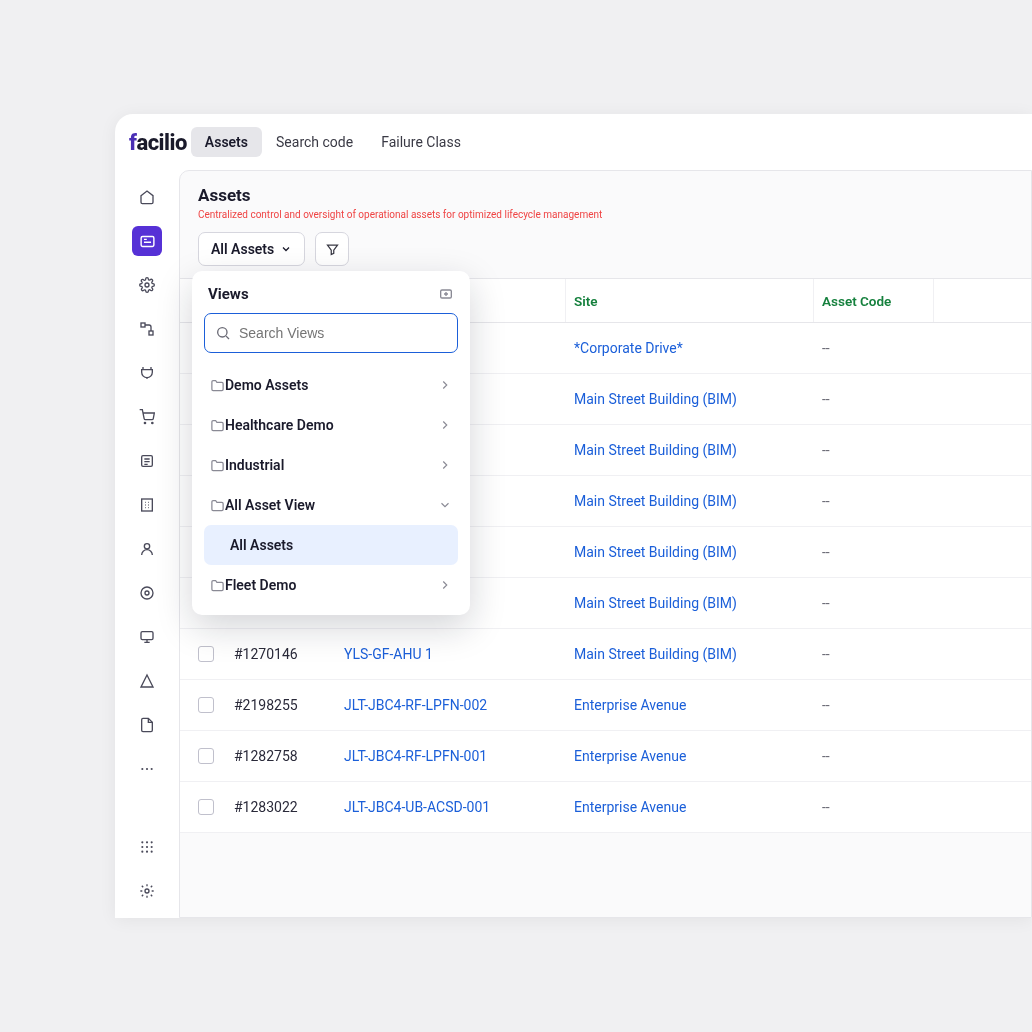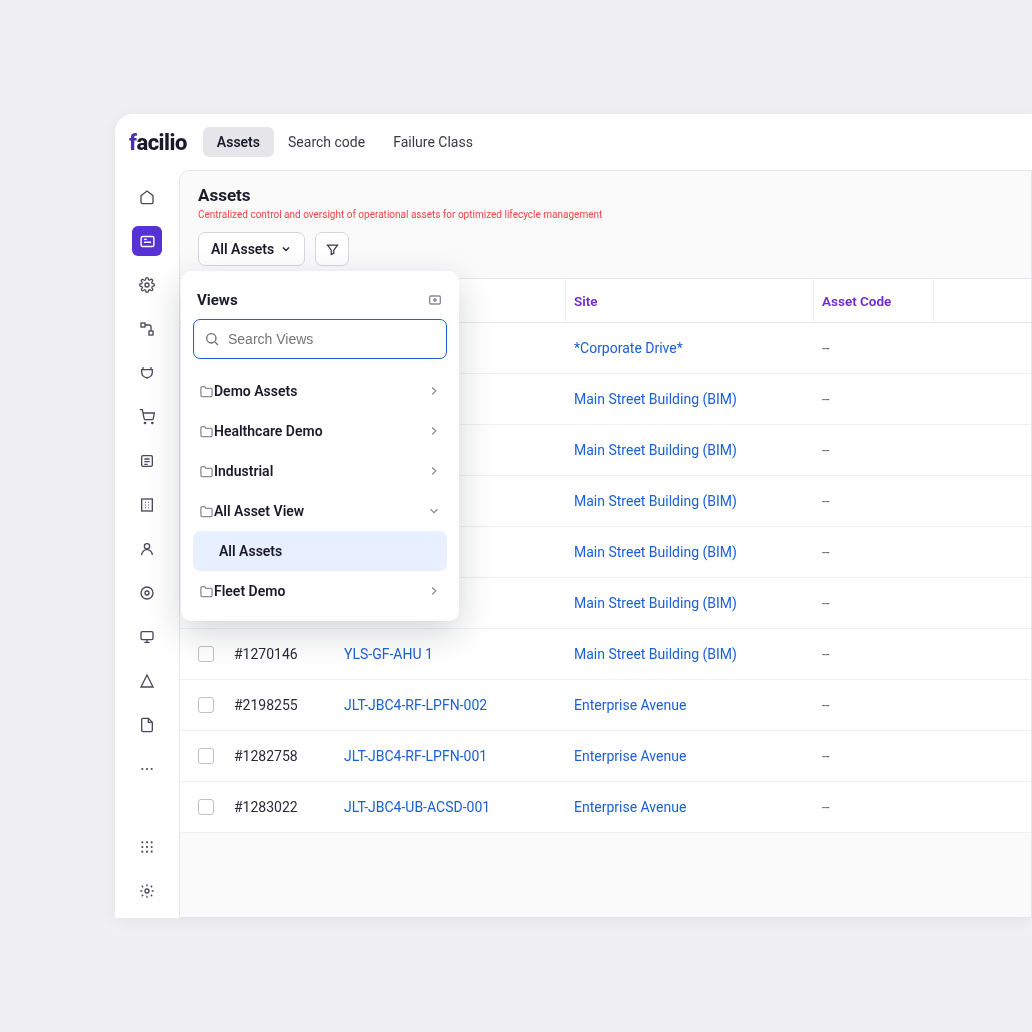--- a/index.html
+++ b/index.html
@@ -19,21 +19,21 @@
   background: #fff;
   border-radius: 18px 0 0 0;
   box-shadow: 0 2px 18px rgba(0,0,0,0.06);
   overflow: hidden;
 }
 .topbar {
   display: flex;
   align-items: center;
   height: 56px;
   padding: 0 14px;
-  gap: 16px;
+  gap: 4px;
 }
 .logo {
   font-weight: 800;
   font-size: 22px;
   letter-spacing: -0.5px;
 }
 .logo .f { color: #4a2fb5; }
 .logo .rest { color: #1a1a2b; }
 .tabs { display: flex; gap: 0; }
 .tab {
@@ -125,21 +125,21 @@
   background: #fff;
   border-top: 1px solid #e6e6ea;
 }
 .thead {
   display: grid;
   grid-template-columns: 46px 110px 230px 248px 120px;
   height: 44px;
   align-items: center;
   font-size: 13.5px;
   font-weight: 600;
-  color: #6d28d9;
+  color: #15803d;
   border-bottom: 1px solid #e6e6ea;
 }
 .thead > div { padding: 0 8px; border-right: 1px solid #f0f0f3; height:100%; display:flex; align-items:center; }
 .thead > div:first-child { border-right: none; }
 .row {
   display: grid;
   grid-template-columns: 46px 110px 230px 248px 120px;
   height: 51px;
   align-items: center;
   font-size: 14px;
@@ -148,26 +148,26 @@
 .row > div { padding: 0 8px; }
 .row .id { color: #2a2a3a; }
 .row .link { color: #1b5fd9; cursor: pointer; }
 .row .dash { color: #6a6a75; }
 .cbx {
   width: 16px; height: 16px; border: 1.5px solid #c0c0cc; border-radius: 3px; margin-left: 10px; cursor:pointer;
 }
 .views-dropdown {
   position: absolute;
   top: 100px;
-  left: 1px;
+  left: 12px;
   width: 278px;
   background: #fff;
   border-radius: 10px;
   box-shadow: 0 12px 36px rgba(18,20,40,0.18);
-  padding: 20px 12px 10px;
+  padding: 14px 12px 10px;
   z-index: 10;
 }
 .views-head {
   display: flex;
   align-items: center;
   justify-content: space-between;
   padding: 0 4px 10px;
 }
 .views-head .ttl { font-weight: 700; font-size: 15px; color: #1a1a2b; }
 .search-input {

